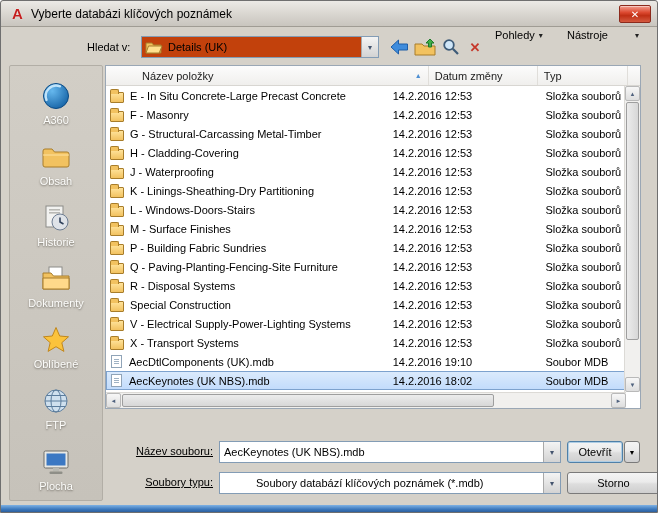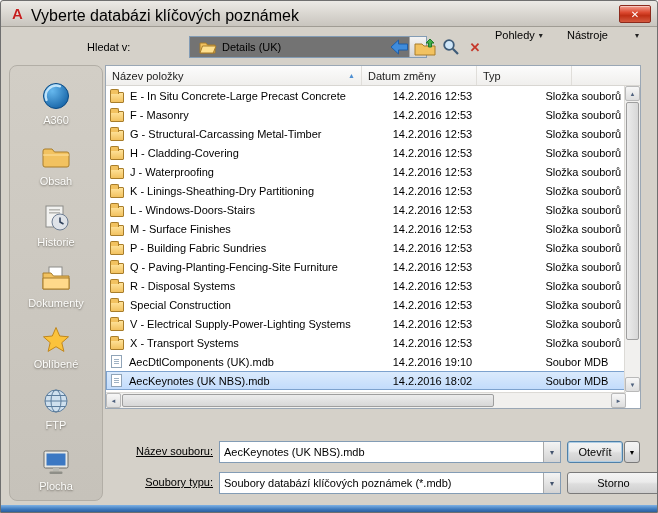--- a/index.html
+++ b/index.html
@@ -1,43 +1,43 @@
 <!DOCTYPE html>
 <html><head>
 <meta charset="utf-8">
 <style>
   *{box-sizing:border-box;}
   html,body{margin:0;padding:0;}
   body{font-family:"Liberation Sans",sans-serif;}
   .dialog{position:relative;width:658px;height:513px;background:#d5d1c9;border:1px solid #6f6f6f;overflow:hidden;font-size:11px;color:#000;border-radius:3px 3px 0 0;}
   .titlebar{position:absolute;top:0;left:0;right:0;height:26px;background:linear-gradient(180deg,#eceae6 0%,#d8d5cf 55%,#c9c5be 100%);border-bottom:1px solid #a09c94;border-radius:3px 3px 0 0;}
   .app-icon{position:absolute;left:8px;top:4px;width:17px;height:17px;text-align:center;font-weight:700;font-size:15px;line-height:17px;color:#c41e1e;text-shadow:0 0 1px #fff;}
-  .title{position:absolute;left:30px;top:6px;font-size:16px;text-align:center;}
+  .title{position:absolute;left:30px;top:6px;font-size:12px;text-align:center;}
   .close-btn{position:absolute;right:6px;top:4px;width:32px;height:18px;border:1px solid #8c2a1c;border-radius:2px;background:linear-gradient(180deg,#f2a091 0%,#dd4a31 40%,#c02f15 60%,#d4593f 100%);color:#fff;text-align:center;font-size:10px;line-height:15px;box-shadow:inset 0 1px 0 rgba(255,255,255,.45);padding:0;}
   .look-in-label{position:absolute;left:86px;top:40px;}
-  .location-combo{position:absolute;left:140px;top:35px;width:238px;height:22px;background:#737373;border:1px solid #839cb5;display:flex;align-items:center;padding-left:9px;margin-left:48px;}
+  .location-combo{position:absolute;left:140px;top:35px;width:238px;height:22px;background:#c2410c;border:1px solid #839cb5;display:flex;align-items:center;padding-left:3px;}
   .loc-text{margin-left:5px;flex:1;white-space:nowrap;overflow:hidden;}
   .combo-btn{width:17px;align-self:stretch;margin-left:auto;background:linear-gradient(180deg,#f4f4f4,#d3d3d3);border-left:1px solid #a9a9a9;display:flex;align-items:center;justify-content:center;color:#44546e;font-size:8px;flex:0 0 auto;}
   .tool-iconbtn{position:absolute;top:35px;width:24px;height:22px;background:transparent;border:none;padding:0;display:flex;align-items:center;justify-content:center;}
   .btn-back{left:386px;}
   .btn-upfolder{left:412px;}
   .btn-search{left:438px;}
   .btn-delete{left:464px;width:20px;color:#c6382b;font-weight:700;font-size:13px;}
   .tool-textbtn{position:absolute;top:23px;height:22px;background:transparent;border:none;font-family:inherit;font-size:11px;display:flex;align-items:center;gap:4px;padding:0 4px;color:#000;}
   .btn-views{left:490px;}
   .btn-tools{left:562px;gap:27px;}
   .mini-arrow{font-size:8px;color:#222;}
-  .sidebar{position:absolute;left:8px;top:64px;width:94px;height:436px;background:linear-gradient(180deg,#d2cec6,#c6c2ba);border:1px solid #b2aea6;border-radius:8px;padding-top:6px;}
+  .sidebar{position:absolute;left:8px;top:64px;width:94px;height:436px;background:linear-gradient(180deg,#d2cec6,#c6c2ba);border:1px solid #b2aea6;border-radius:2px;padding-top:6px;}
   .side-item{height:61px;display:flex;flex-direction:column;align-items:center;justify-content:center;gap:2px;}
   .sicon{height:32px;display:flex;align-items:center;justify-content:center;}
   .slabel{color:#fdfdfb;text-shadow:0 1px 2px #6e6a62;font-size:11px;}
   .list-panel{position:absolute;left:104px;top:64px;width:536px;height:344px;background:#fff;border:1px solid #9aa7b5;}
   .list-header{position:absolute;top:0;left:0;right:0;height:20px;background:linear-gradient(180deg,#fcfcfc,#f0efed);border-bottom:1px solid #d8d6d2;display:flex;}
   .hcell{position:relative;border-right:1px solid #e0deda;padding:0 6px;display:flex;align-items:center;color:#1c1c1c;}
-  .hcell.name{width:256px;}
+  .hcell.name{width:310px;margin-left:30px;}
   .hcell.date{width:115px;}
   .hcell.type{width:95px;}
   .hcell.filler{flex:1;border-right:none;}
   .sort{margin-left:auto;color:#4e8fd2;font-size:7px;}
   .rows{position:absolute;top:20px;left:0;width:520px;height:308px;overflow:hidden;}
   .row{height:19px;display:flex;align-items:center;}
   .row.selected{background:linear-gradient(180deg,#dcebfc,#c1dbfc);box-shadow:inset 0 0 0 1px #7da2ce;}
   .cell.name{width:310px;display:flex;align-items:center;overflow:hidden;white-space:nowrap;}
   .cell.date{width:115px;padding-left:6px;}
   .cell.type{width:95px;padding-left:6px;margin-left:48px;}
@@ -53,21 +53,21 @@
   .vscroll .down{bottom:0;left:0;}
   .hscroll .left{left:0;top:0;}
   .hscroll .right{right:0;top:0;}
   .vthumb{position:absolute;left:1px;right:1px;top:16px;height:238px;background:linear-gradient(90deg,#ececec,#d7d7d7);border:1px solid #9e9e9e;border-radius:2px;}
   .hthumb{position:absolute;top:1px;bottom:1px;left:16px;width:372px;background:linear-gradient(180deg,#ececec,#d7d7d7);border:1px solid #9e9e9e;border-radius:2px;}
   .footer-label{position:absolute;width:108px;text-align:right;left:104px;text-decoration:underline;}
   .lbl-filename{top:444px;}
   .lbl-filetype{top:475px;}
   .footer-combo{position:absolute;left:218px;width:342px;height:22px;background:#fff;border:1px solid #839cb5;display:flex;align-items:center;}
   .combo-filename{top:440px;}
-  .combo-filetype{top:471px;}
+  .combo-filetype{top:471px;padding-left:32px;}
   .combo-input{flex:1;border:none;outline:none;font-family:inherit;font-size:11px;padding:0 4px;background:transparent;min-width:0;}
   .combo-text{flex:1;padding:0 4px;white-space:nowrap;overflow:hidden;}
   .push-btn{position:absolute;height:22px;background:linear-gradient(180deg,#f4f4f4 0%,#ebebeb 45%,#dddddd 55%,#cfcfcf 100%);border:1px solid #7a7a7a;border-radius:3px;font-family:inherit;font-size:11px;text-align:center;padding:0;color:#000;}
   .btn-open{left:566px;top:440px;width:56px;border-color:#4f80a8;box-shadow:0 0 0 1px #aecde4 inset;}
   .btn-open-arrow{left:623px;top:440px;width:16px;font-size:7px;}
   .btn-cancel{left:566px;top:471px;width:93px;}
   .bottom-strip{position:absolute;left:0;right:0;bottom:0;height:7px;background:linear-gradient(180deg,#7fb2e4,#3c79bd 60%,#2d5f9d);}
 </style>
 </head>
 <body>

